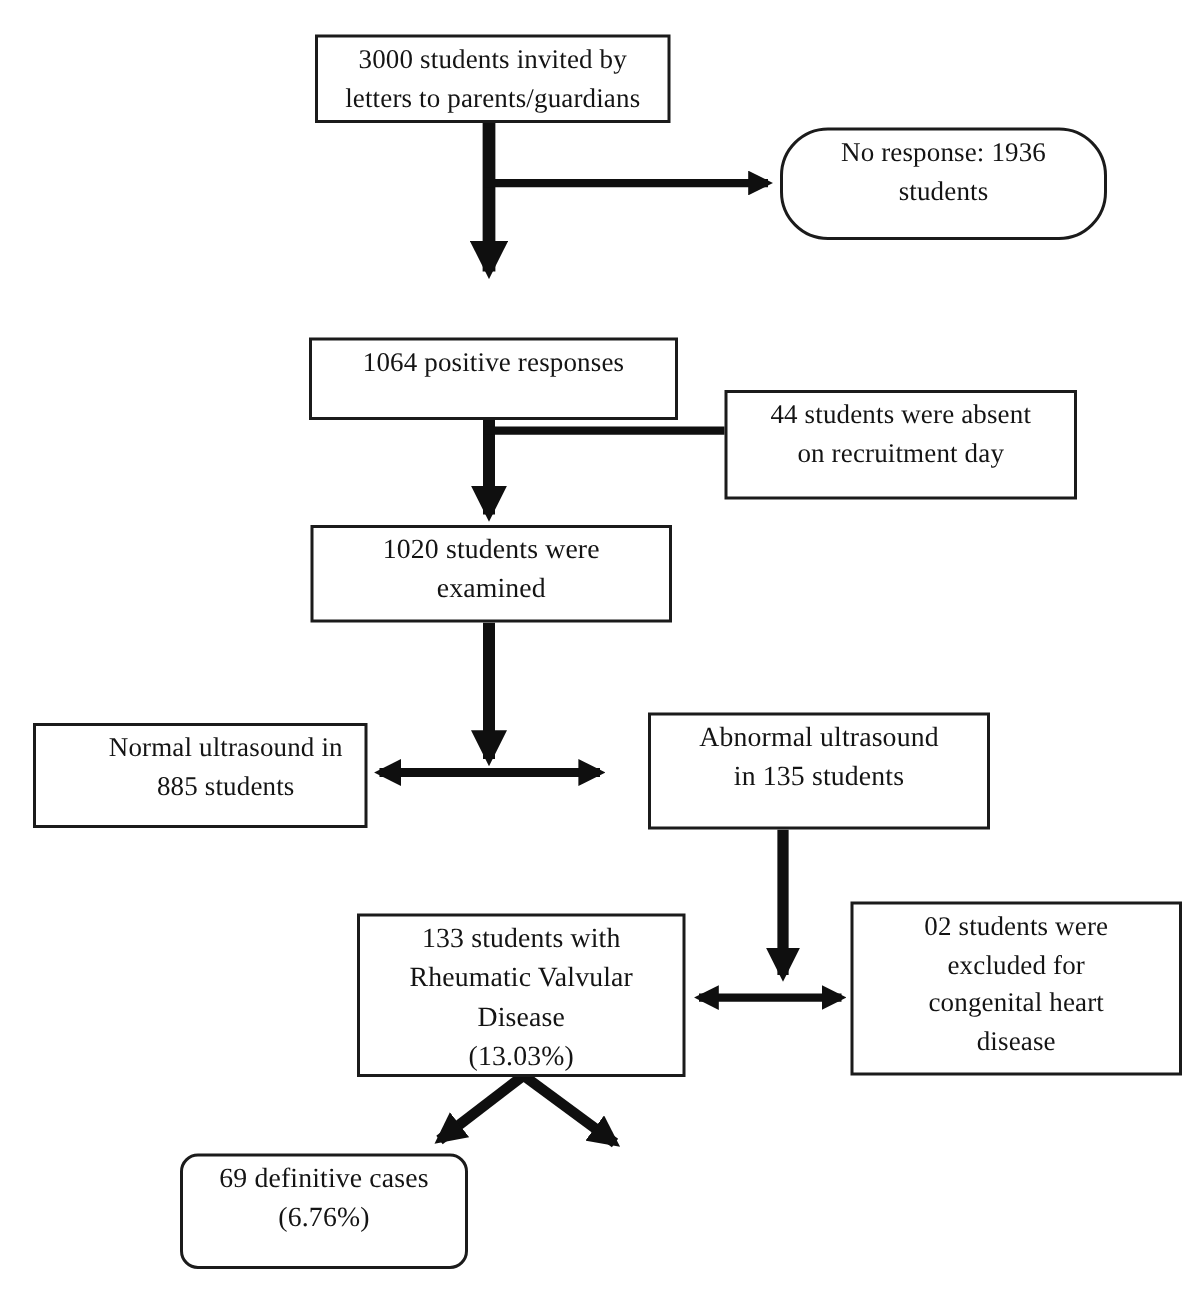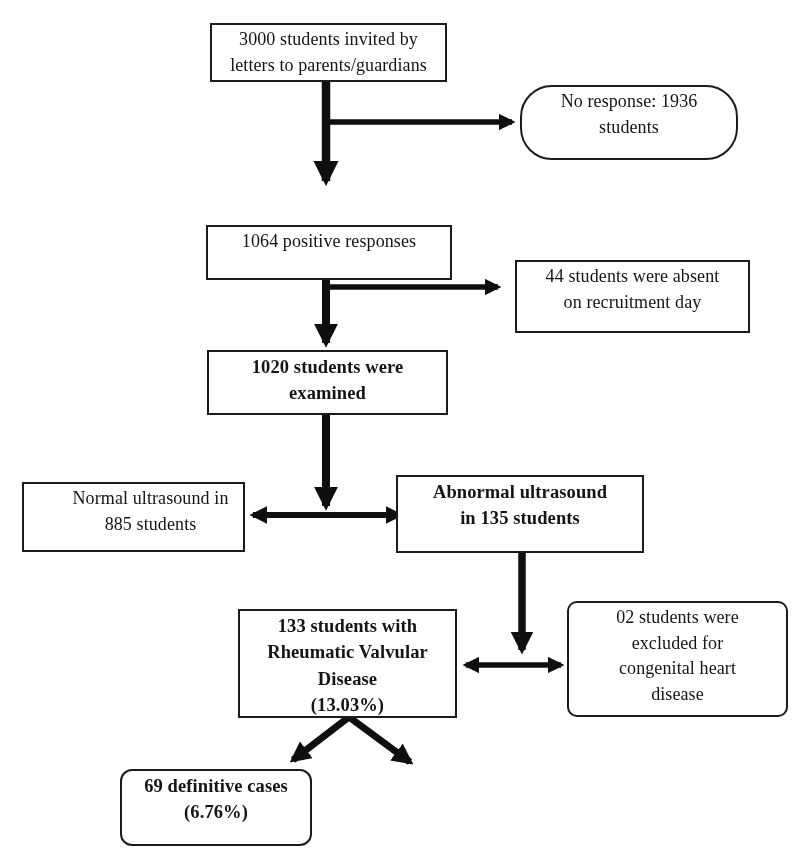--- a/index.html
+++ b/index.html
@@ -35,33 +35,33 @@
     text-align: center;
     padding: 2px 6px;
   }
   .fbox span {
     white-space: pre-line;
     font-size: 18px;
     line-height: 1.42;
     letter-spacing: 0.1px;
   }
   .fbox.bold span {
-    font-weight: bold;
+    font-weight: normal;
     font-size: 18.5px;
   }
   
   .b-invited    { left: 210px; top:  23px; width: 237px; height: 59px; }
   .b-noresp     { left: 520px; top:  85px; width: 218px; height: 75px; border-radius: 32px; }
   .b-positive   { left: 206px; top: 188px; width: 246px; height: 55px; margin-top: 37px; }
-  .b-absent     { left: 515px; top: 260px; width: 235px; height: 73px; }
+  .b-absent     { left: 483px; top: 260px; width: 235px; height: 73px; }
   .b-examined   { left: 207px; top: 350px; width: 241px; height: 65px; }
   .b-normal     { left:  22px; top: 482px; width: 223px; height: 70px; padding-left: 40px; }
-  .b-abnormal   { left: 396px; top: 475px; width: 248px; height: 78px; }
+  .b-abnormal   { left: 432px; top: 475px; width: 228px; height: 78px; }
   .b-rvd        { left: 238px; top: 609px; width: 219px; height: 109px; }
-  .b-excluded   { left: 567px; top: 601px; width: 221px; height: 116px; border-radius: 10px; }
+  .b-excluded   { left: 567px; top: 601px; width: 221px; height: 116px; }
   .b-definitive { left: 120px; top: 769px; width: 192px; height: 77px; border-radius: 12px; }
   .b-borderline { left: 362px; top: 771px; width: 201px; height: 77px; }
 </style>
 </head>
 <body>
 
 <div class="canvas">
 
   <svg class="connectors" viewBox="0 0 800 868" xmlns="http://www.w3.org/2000/svg">
     <defs>

